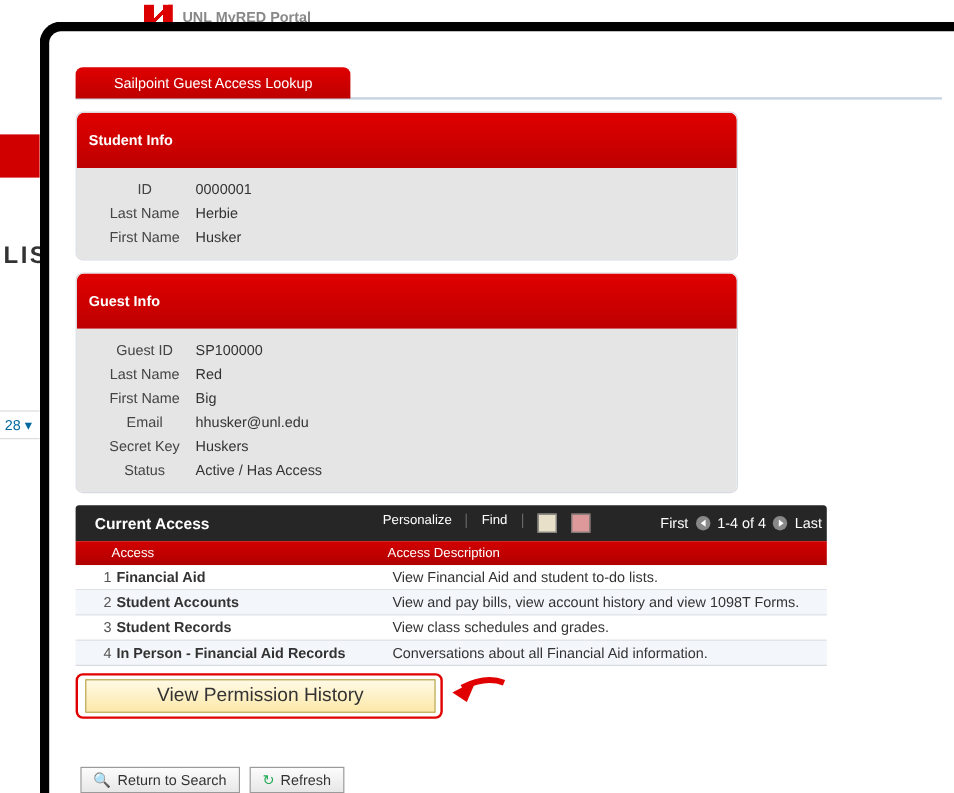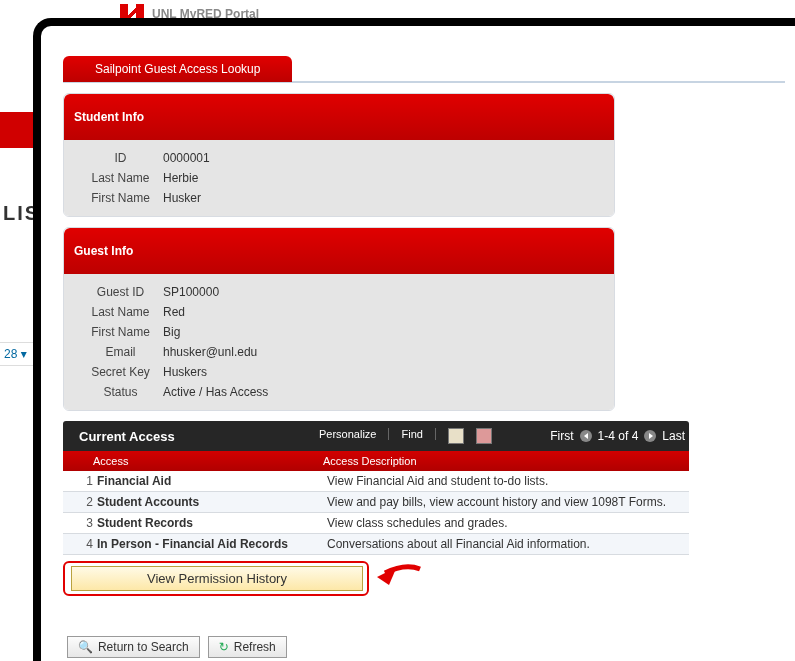--- a/index.html
+++ b/index.html
@@ -122,21 +122,21 @@
     padding:3px 6px;
     width:290px;
     position:relative;
   }
   .perm-btn{
     width:100%;
     background:linear-gradient(#fffae6,#fde8a8);
     border:1px solid #b9a23f;
     padding:4px 0;
     text-align:center;
-    font-size:13px;
+    font-size:16px;
     color:#333;
     cursor:pointer;
   }
 
   .bottom-btns{margin-top:40px;display:flex;gap:8px;padding-left:4px;}
   .ps-btn{
     background:linear-gradient(#fcfcfc,#e7e7e7);
     border:1px solid #9a9a9a;
     padding:3px 10px;
     font-size:12px;

